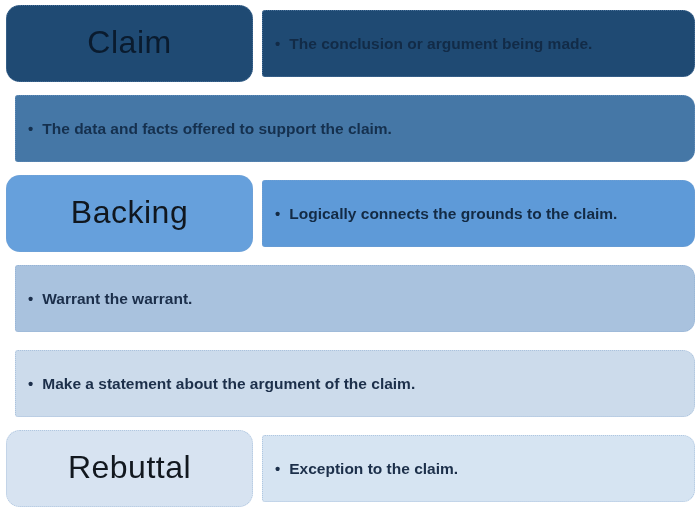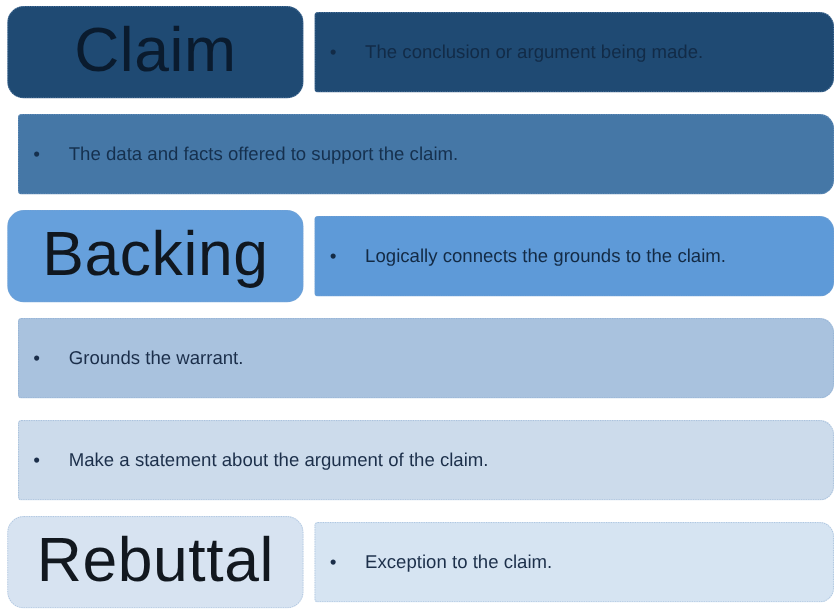--- a/index.html
+++ b/index.html
@@ -21,21 +21,21 @@
   .label-box {
     width: 247px; height: 100%;
     flex: 0 0 auto;
     background: var(--box);
     border-radius: 14px;
     border: 1px dotted rgba(130, 165, 205, 0.45);
     box-sizing: border-box;
     display: flex; align-items: center; justify-content: center;
   }
   .label-box .label {
-    font-size: 52px;
+    font-size: 32px;
     font-weight: 400;
     letter-spacing: 0.5px;
     color: var(--label-color);
     line-height: 1;
     padding-bottom: 4px;
     white-space: nowrap;
   }
   .desc-band {
     flex: 1 1 auto;
     margin-left: 9px;
@@ -55,24 +55,23 @@
     color: var(--desc-color);
     font-size: 15px;
     font-weight: 700;
     line-height: 19px;
     margin-right: 9px;
     flex: 0 0 auto;
   }
   .desc {
     color: var(--desc-color);
     font-size: 15.5px;
-    font-weight: 400;
+    font-weight: 700;
     line-height: 19px;
     max-width: 392px;
-    margin-left: 15px;
   }
 </style>
 </head>
 <body>
 
 <div class="canvas">
 
   <div class="row" style="--box: #1F4A73; --band: #1F4A73; --label-color: #0A1B2E; --desc-color: #122B47;">
     <div class="label-box">
       <span class="label">Claim</span>
@@ -103,21 +102,21 @@
         <span class="bullet">•</span>
         <span class="desc">Logically connects the grounds to the claim.</span>
       </div>
     </div>
   </div>
 
   <div class="row" style="--box: #C8D9EC; --band: #A9C2DE; --label-color: #12181F; --desc-color: #1B2E4A;">
     <div class="desc-band">
       <div class="bullet-wrap">
         <span class="bullet">•</span>
-        <span class="desc">Grounds the warrant.</span>
+        <span class="desc">Warrant the warrant.</span>
       </div>
     </div>
   </div>
 
   <div class="row" style="--box: #D3E1F0; --band: #CCDBEB; --label-color: #12181F; --desc-color: #1C2F4A;">
     <div class="desc-band">
       <div class="bullet-wrap">
         <span class="bullet">•</span>
         <span class="desc">Make a statement about the argument of the claim.</span>
       </div>

